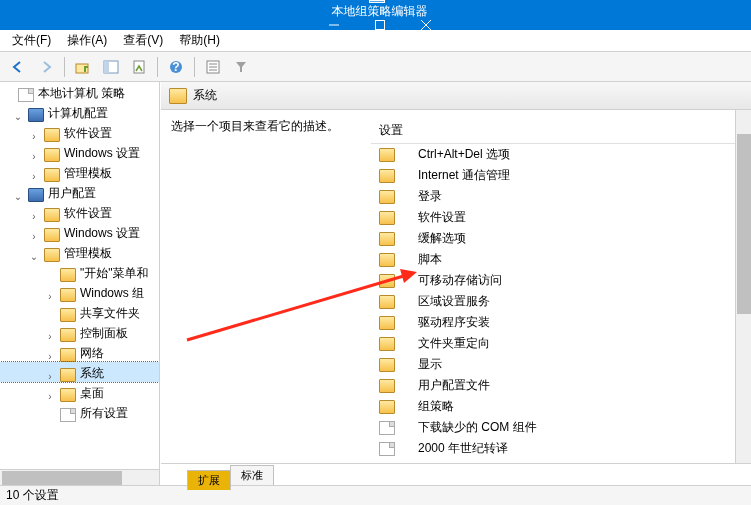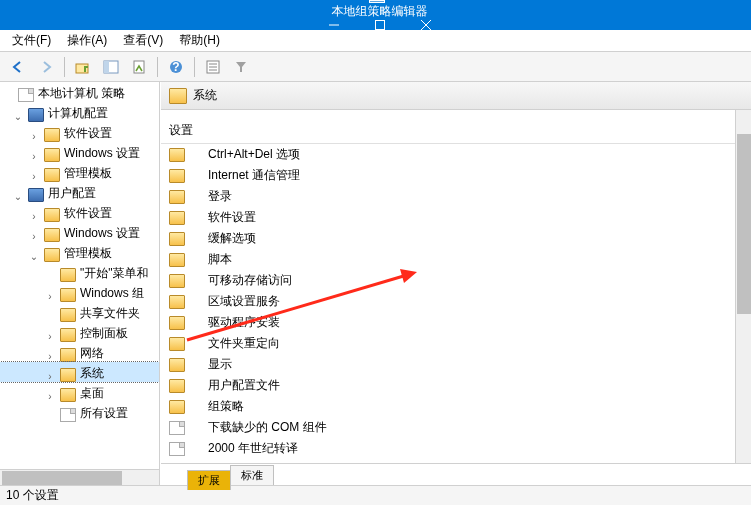--- a/index.html
+++ b/index.html
@@ -243,20 +243,23 @@
         <div class="thumb"></div>
       </div>
   </div>
 
   <div class="content-pane">
     <div class="content-header">
       <div class="hicon folder-ico"></div>
       <div class="htext">系统</div>
     </div>
     <div class="content-body">
+      <div class="desc-col">
+        <div>选择一个项目来查看它的描述。</div>
+      </div>
       <div class="list-col" id="list-col">
         <div class="list-header-row">设置</div>
 
       <div class="list-row">
             <span class="list-icon folder-ico"></span>
             <span>Ctrl+Alt+Del 选项</span>
           </div>
           <div class="list-row">
             <span class="list-icon folder-ico"></span>
             <span>Internet 通信管理</span>

